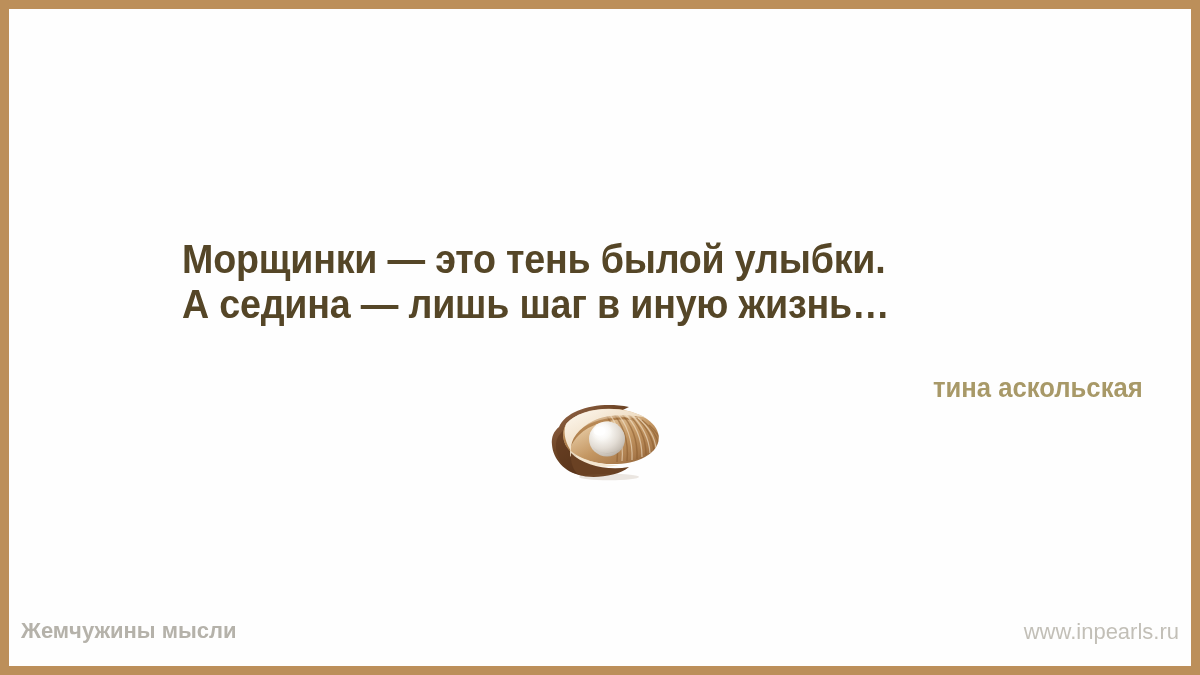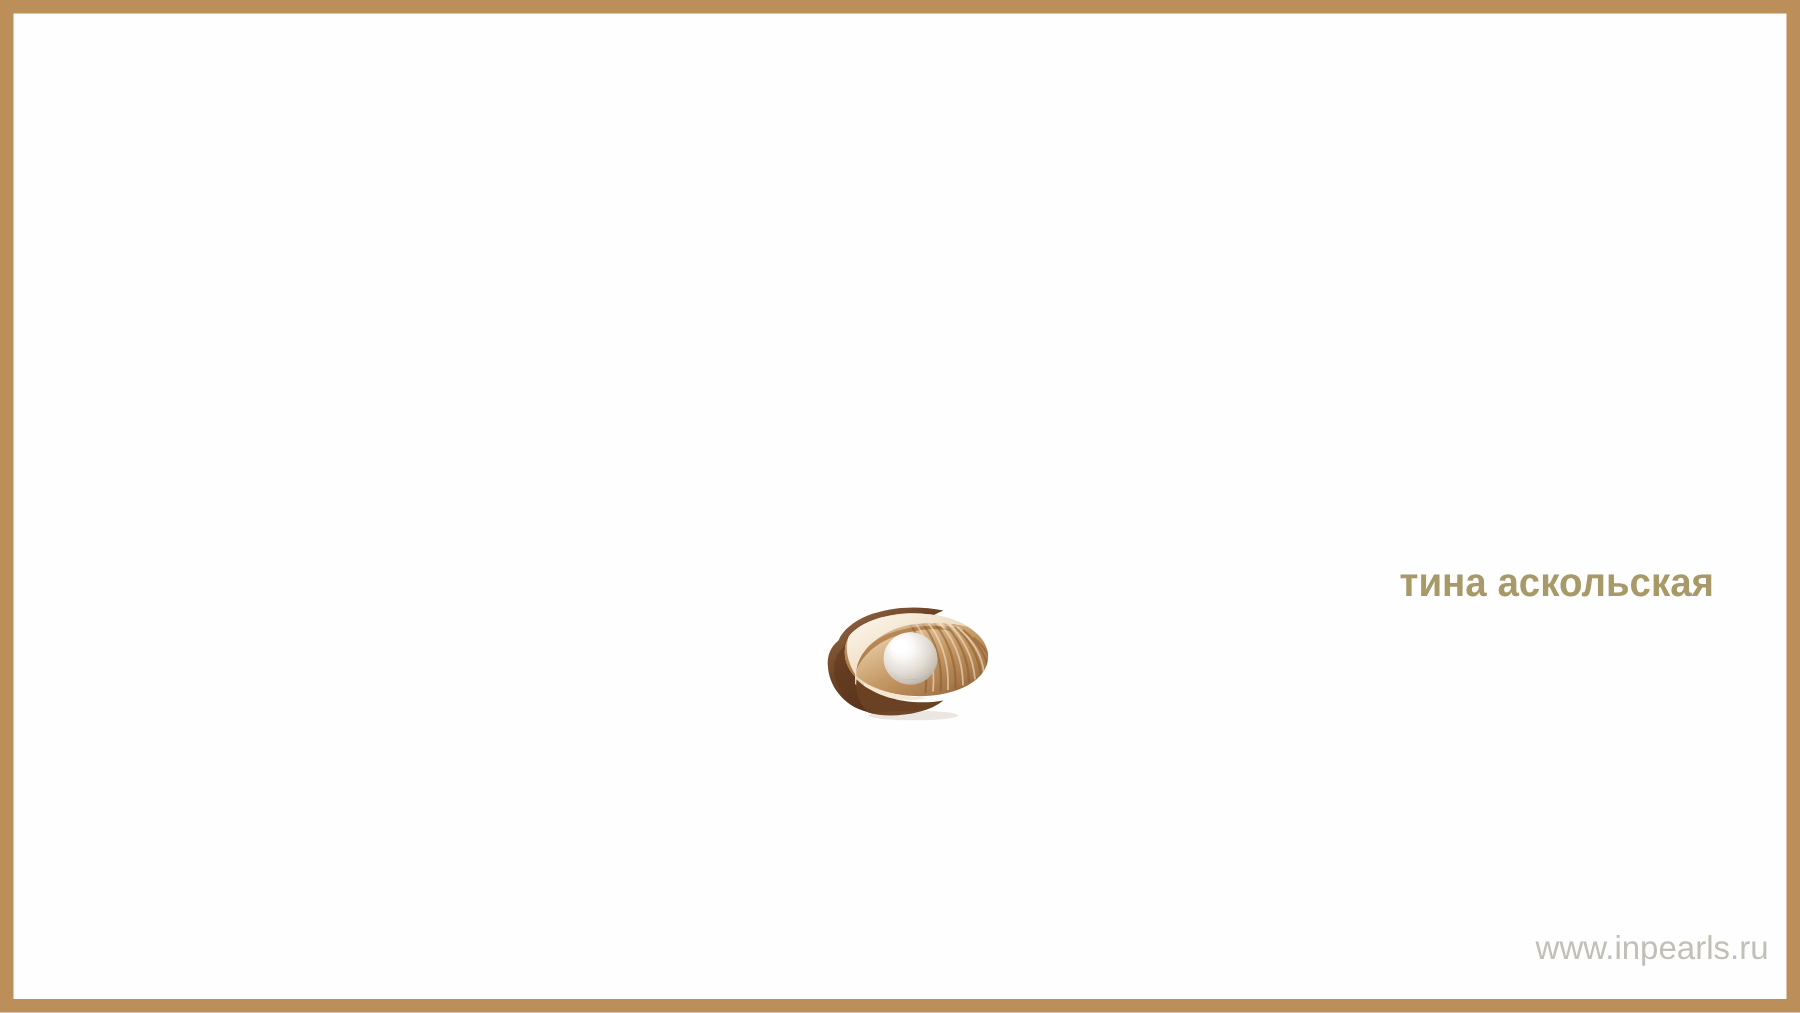--- a/index.html
+++ b/index.html
@@ -96,20 +96,24 @@
     font-size: 22px;
     line-height: 28px;
     white-space: nowrap;
   }
 </style>
 </head>
 <body>
 
 <div id="poster">
 
+  <div id="quote-block">
+    <div class="quote-line">Морщинки — это тень былой улыбки.</div>
+    <div class="quote-line">А седина — лишь шаг в иную жизнь…</div>
+  </div>
 
   <div id="author">тина аскольская</div>
 
   <div id="shell-figure">
     <svg viewBox="0 0 144 88" xmlns="http://www.w3.org/2000/svg">
       <defs>
         <linearGradient id="outerShell" x1="0.1" y1="0.15" x2="0.75" y2="1">
           <stop offset="0%" stop-color="#8d6042"></stop>
           <stop offset="35%" stop-color="#6e4526"></stop>
           <stop offset="70%" stop-color="#59351b"></stop>
@@ -186,15 +190,16 @@
 
       <ellipse cx="70" cy="46" rx="18" ry="17.5" fill="url(#pearlGrad)"></ellipse>
       <ellipse cx="70" cy="46" rx="18" ry="17.5" fill="url(#pearlGlow)"></ellipse>
       <ellipse cx="62.5" cy="38" rx="6" ry="4.6" fill="#ffffff" opacity="0.85"></ellipse>
       <path d="M56 54 C62 62, 78 63, 85 54 C80 61, 62 63, 56 54 Z" fill="#b7ada2" opacity="0.5"></path>
 
       <ellipse cx="72" cy="84" rx="30" ry="3.2" fill="#8a6a4c" opacity="0.16"></ellipse>
     </svg>
   </div>
 
+  <div id="footer-left">Жемчужины мысли</div>
   <div id="footer-right">www.inpearls.ru</div>
 
 </div>
 
 </body></html>

